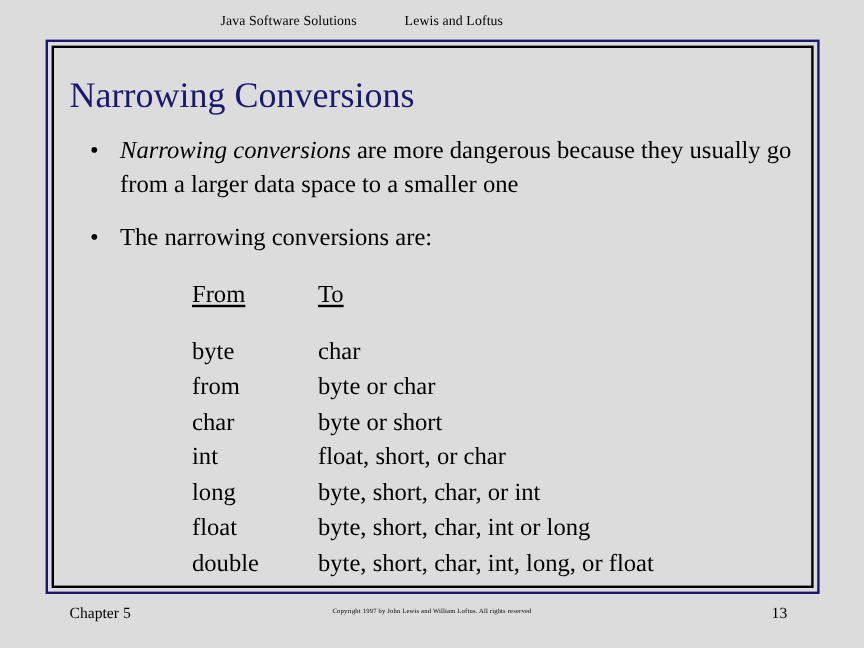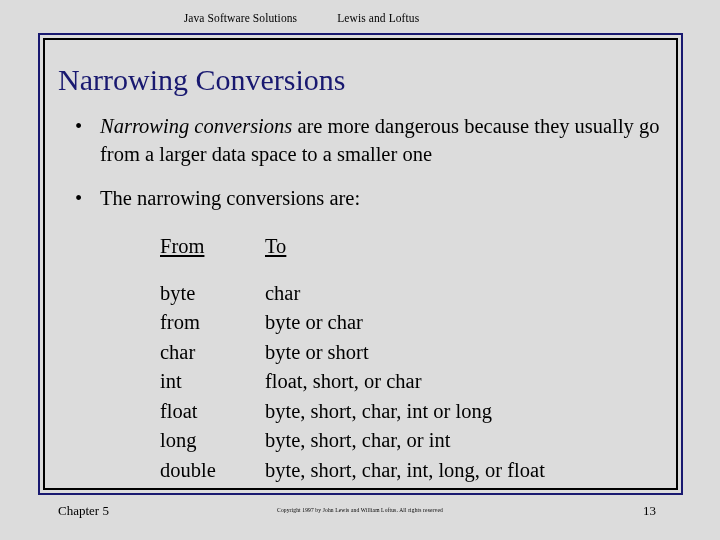--- a/index.html
+++ b/index.html
@@ -212,27 +212,27 @@
       <span class="conv-cell-from">char</span>
       <span class="conv-cell-to">byte or short</span>
     </div>
 
     <div class="conv-row">
       <span class="conv-cell-from">int</span>
       <span class="conv-cell-to">float, short, or char</span>
     </div>
 
     <div class="conv-row">
+      <span class="conv-cell-from">long</span>
+      <span class="conv-cell-to">byte, short, char, or int</span>
+    </div>
+
+    <div class="conv-row">
       <span class="conv-cell-from">float</span>
       <span class="conv-cell-to">byte, short, char, int or long</span>
-    </div>
-
-    <div class="conv-row">
-      <span class="conv-cell-from">long</span>
-      <span class="conv-cell-to">byte, short, char, or int</span>
     </div>
 
     <div class="conv-row">
       <span class="conv-cell-from">double</span>
       <span class="conv-cell-to">byte, short, char, int, long, or float</span>
     </div>
 
   </div>
 
 </div>

